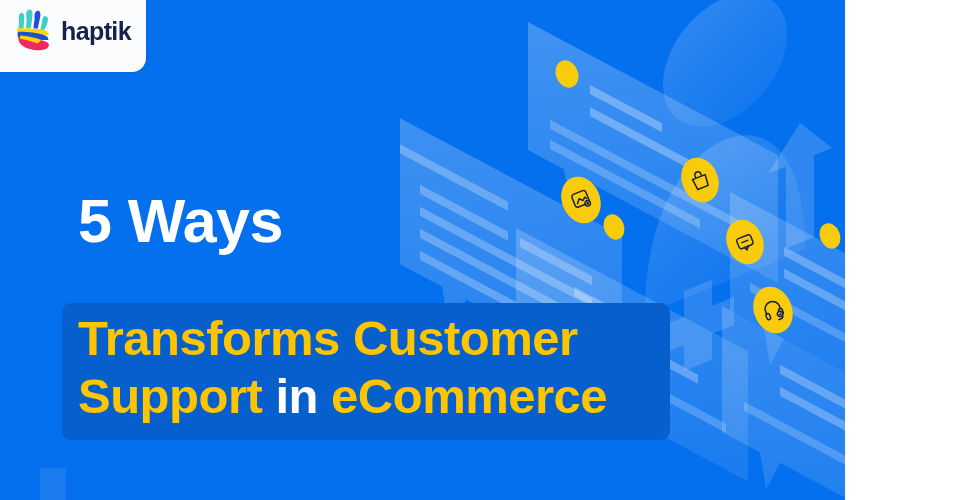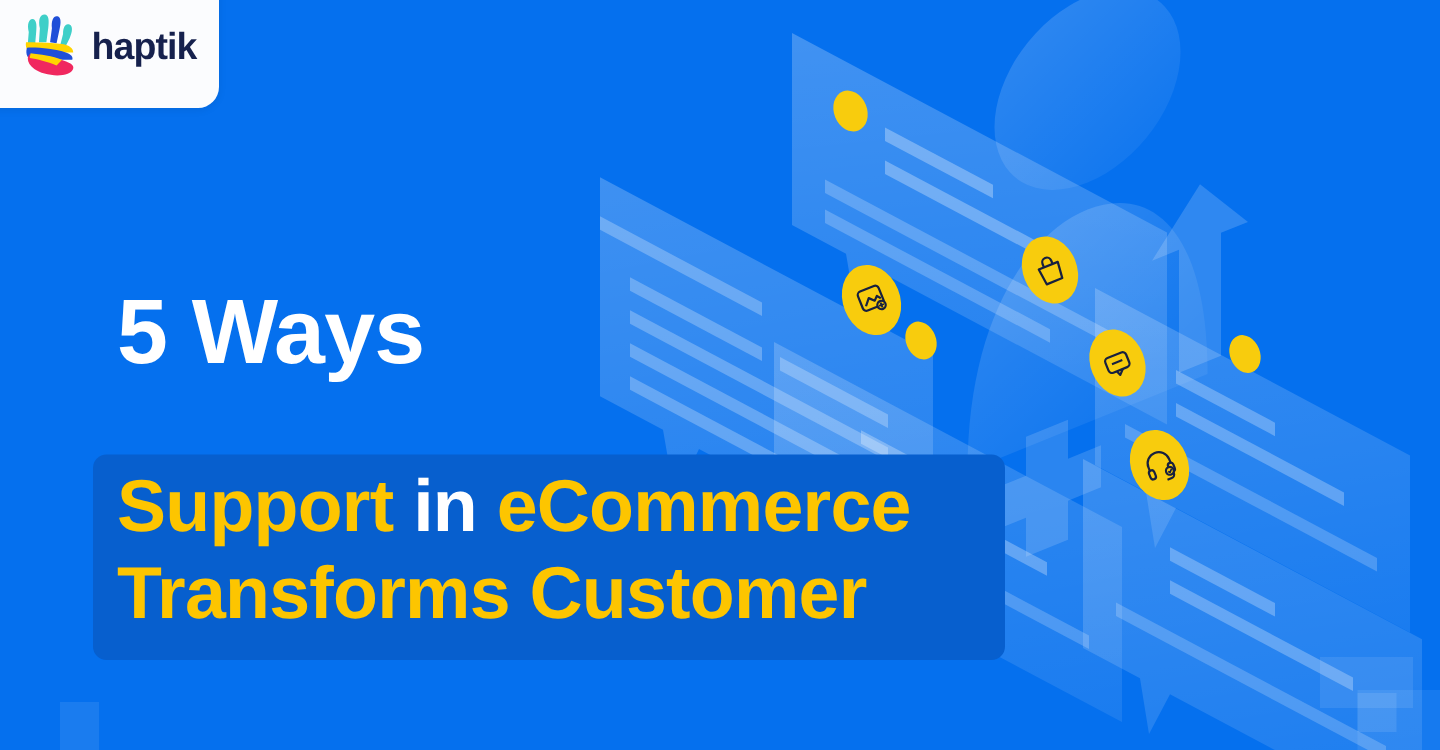--- a/index.html
+++ b/index.html
@@ -3,21 +3,21 @@
 <meta charset="utf-8">
 <title>Haptik Blog Banner</title>
 <style>
   html, body {
     margin: 0;
     padding: 0;
     background: #ffffff;
   }
   #banner {
     position: relative;
-    width: 960px;
+    width: 845px;
     height: 500px;
     overflow: hidden;
     background: #0570ee;
     font-family: "Liberation Sans", sans-serif;
     -webkit-font-smoothing: antialiased;
   }
 
   
   .deco {
     position: absolute;
@@ -261,17 +261,17 @@
     <span class="logo-word">haptik</span>
   </div>
 
   <div class="headline">
     <div class="hl-line">5 Ways</div>
   </div>
 
   <div class="hl-box"></div>
 
   <div class="hl-box-text">
+    <div class="hl-box-line">Transforms Customer</div>
     <div class="hl-box-line"><span>Support</span> <span class="hl-white">in</span> <span>eCommerce</span></div>
-    <div class="hl-box-line">Transforms Customer</div>
   </div>
 
 </div>
 
 </body></html>

